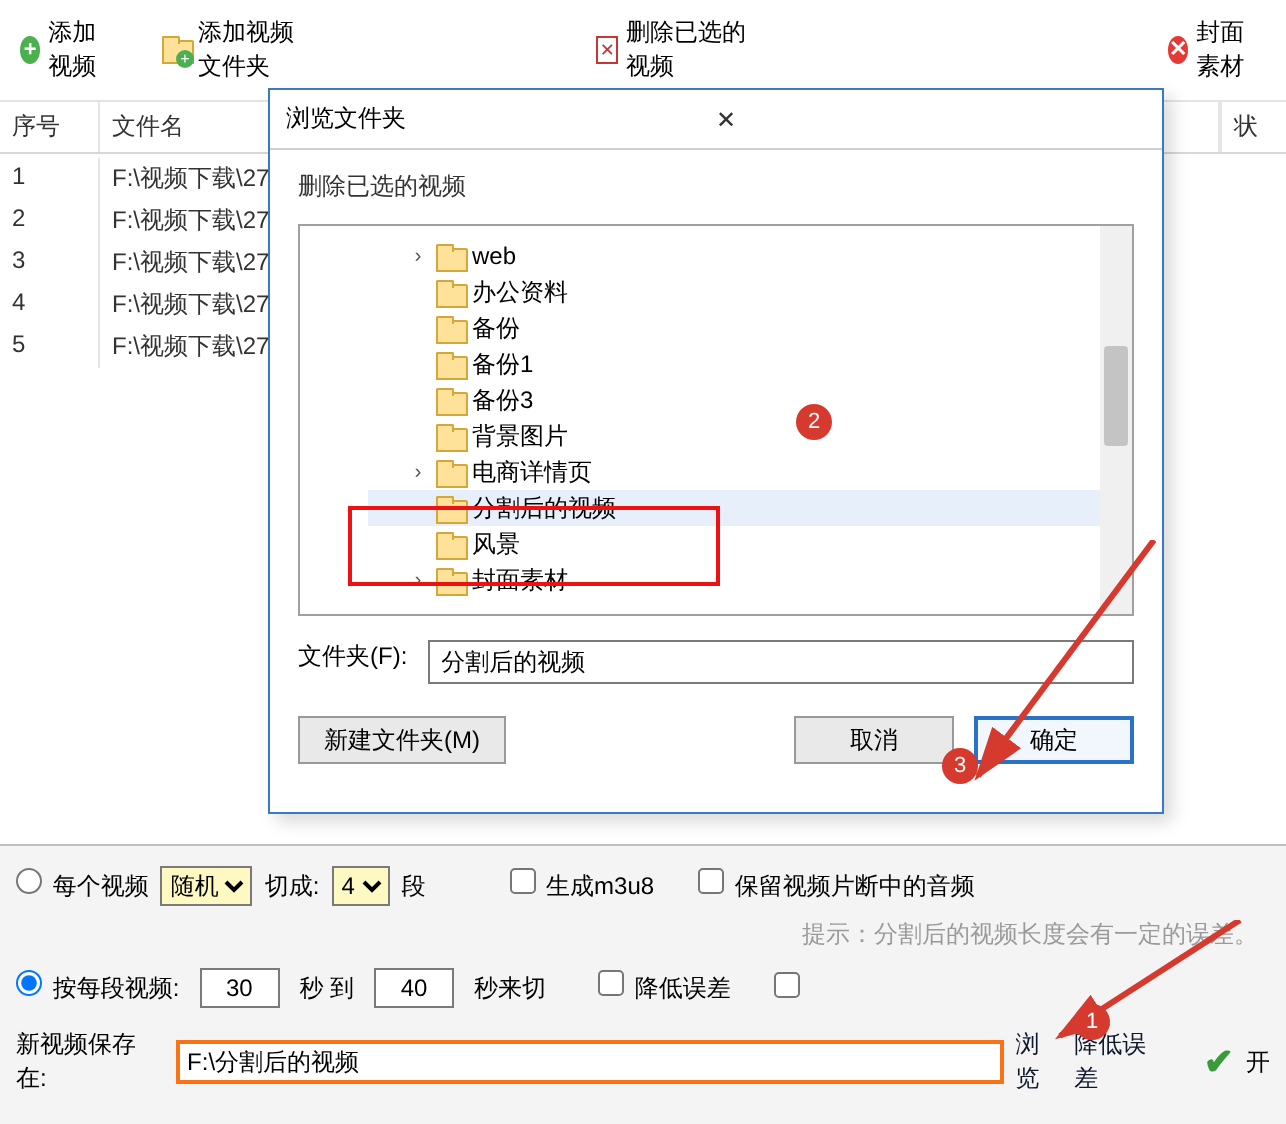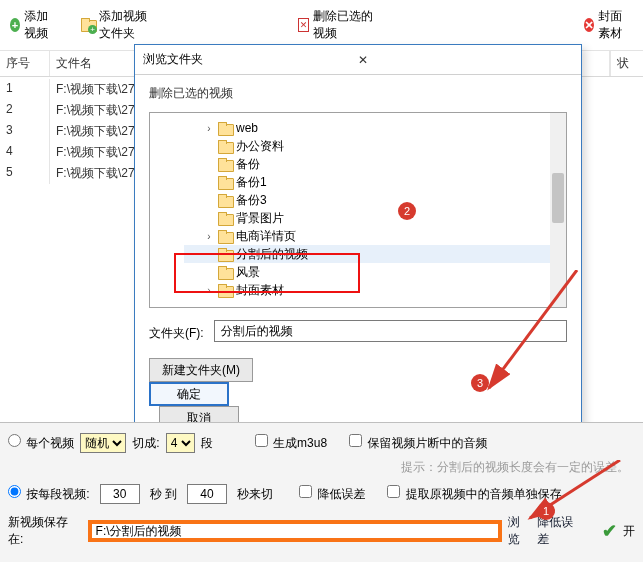--- a/index.html
+++ b/index.html
@@ -21,21 +21,21 @@
 .tbody .row { display: flex; }
 .tbody .row > div { padding: 2px 6px; color: #333; }
 .tbody { padding-top: 2px; }
 
 .bottom-panel { position: absolute; left: 0; right: 0; bottom: 0; border-top: 1px solid #bfbfbf; background: #f4f4f4; padding: 10px 8px 14px; }
 .opt-row { display: flex; align-items: center; flex-wrap: wrap; gap: 6px; margin-bottom: 8px; }
 .opt-row input[type=radio], .opt-row input[type=checkbox] { margin-right: 2px; }
 .hint { color: #9a9a9a; margin-left: auto; margin-right: 6px; }
 select { height: 20px; background: #fef9c3; border: 1px solid #7a7a7a; font-size: 12px; }
 input.num { width: 40px; height: 20px; border: 1px solid #7a7a7a; text-align: center; margin: 0 4px; }
-input.path { width: 424px; height: 22px; border: 4px solid #f97316; padding: 0 4px; }
+input.path { width: 424px; height: 22px; border: 2px solid #f97316; padding: 0 4px; }
 .link { color: #0f172a; cursor: pointer; }
 .path-row { display: flex; align-items: center; gap: 6px; }
 .check-green { color: #3a9a3a; font-size: 18px; font-weight: bold; }
 
 
 .dialog { position: absolute; left: 134px; top: 44px; width: 448px; background: #fff; border: 1px solid #3a7bbf; box-shadow: 4px 4px 8px rgba(0,0,0,.15); }
 .dlg-title { display: flex; align-items: center; padding: 6px 8px; border-bottom: 1px solid #d0d0d0; justify-content: flex-end; }
 .dlg-title span { flex: 1; font-size: 12px; }
 .close-x { cursor: pointer; font-size: 14px; color: #333; padding: 0 4px; }
 .dlg-body { padding: 10px 14px; }
@@ -47,23 +47,23 @@
 .tree-root { padding-left: 20px; }
 .tree-item { display: flex; align-items: center; height: 18px; gap: 4px; padding-left: 20px; }
 .tree-item .twisty { width: 10px; color: #555; font-size: 10px; text-align: center; }
 .fold-icon { width: 14px; height: 12px; display: inline-block; position: relative; }
 .fold-icon::before { content: ""; position: absolute; left: 0; top: 2px; width: 14px; height: 10px; background: #ffe29a; border: 1px solid #d4a739; border-radius: 1px 1px 0 0; }
 .fold-icon::after { content: ""; position: absolute; left: 0; top: 0; width: 7px; height: 3px; background: #ffe29a; border: 1px solid #d4a739; border-bottom: none; border-radius: 1px 1px 0 0; }
 .tree-item.sel { background: #e7f0fa; }
 .tree-item.sel span { color: #000; }
 .red-frame { border: 2px solid #e11; position: absolute; pointer-events: none; }
 
-.field-row { display: flex; align-items: flex-end; gap: 10px; margin: 12px 0 16px; }
+.field-row { display: flex; align-items: flex-start; gap: 10px; margin: 12px 0 16px; }
 .field-row input { flex: 1; height: 22px; border: 1px solid #7a7a7a; padding: 0 6px; }
-.dlg-btns { display: flex; align-items: flex-start; padding: 0 0 14px; flex-direction: column; }
+.dlg-btns { display: flex; align-items: center; padding: 0 0 14px; }
 .btn { min-width: 80px; height: 24px; background: #e9e9e9; border: 1px solid #999; cursor: pointer; padding: 0 12px; }
 .btn.primary { border: 2px solid #2a72c8; background: #f2f7fd; }
 .btn + .btn { margin-left: 10px; }
 .dlg-btns .spacer { flex: 1; }
 
 
 .num-badge { position: absolute; width: 18px; height: 18px; border-radius: 50%; background: #d63a2e; color: #fff; display: flex; align-items: center; justify-content: center; font-size: 11px; z-index: 50; }
 .arrow-svg { position: absolute; z-index: 40; pointer-events: none; }
 </style>
 </head>
@@ -187,22 +187,22 @@
     </div>
 
     <div class="field-row">
       <span>文件夹(F):</span>
       <input type="text" value="分割后的视频" style="">
     </div>
 
     <div class="dlg-btns">
       <button class="btn">新建文件夹(M)</button>
       <div class="spacer"></div>
+      <button class="btn">取消</button>
       <button class="btn primary">确定</button>
-      <button class="btn">取消</button>
     </div>
   </div>
 </div>
 
 <div class="bottom-panel">
   <div class="opt-row">
     <label><input type="radio" name="mode" style=""> <span>每个视频</span></label>
     <select><option>随机</option></select>
     <span>切成:</span>
     <select><option>4</option></select>
@@ -215,21 +215,21 @@
   </div>
   <div class="opt-row">
     <label><input type="radio" name="mode" checked="" style=""> <span>按每段视频:</span></label>
     <input class="num" value="30" style="">
     <span>秒 到</span>
     <input class="num" value="40" style="">
     <span>秒来切</span>
     <span style="width:14px"></span>
     <label><input type="checkbox" style=""> <span>降低误差</span></label>
     <span style="width:10px"></span>
-    <label><input type="checkbox" style=""> <span>提取原视频中的音频单独保存</span></label>
+    <label><input type="checkbox" style=""> </label>
   </div>
   <div class="path-row" style="margin-top:10px">
     <span>新视频保存在:</span>
     <input class="path" value="F:\分割后的视频" style="">
     <span class="link">浏览</span>
     <span class="link">降低误差</span>
     <span style="width:6px"></span>
     <span class="check-green">✔</span>
     <span>开</span>
   </div>

